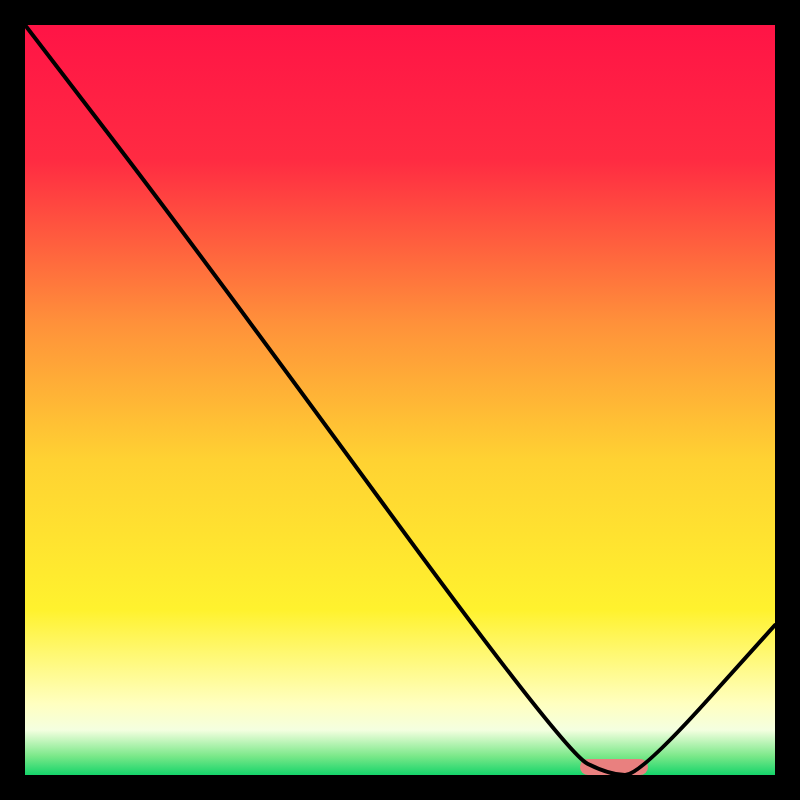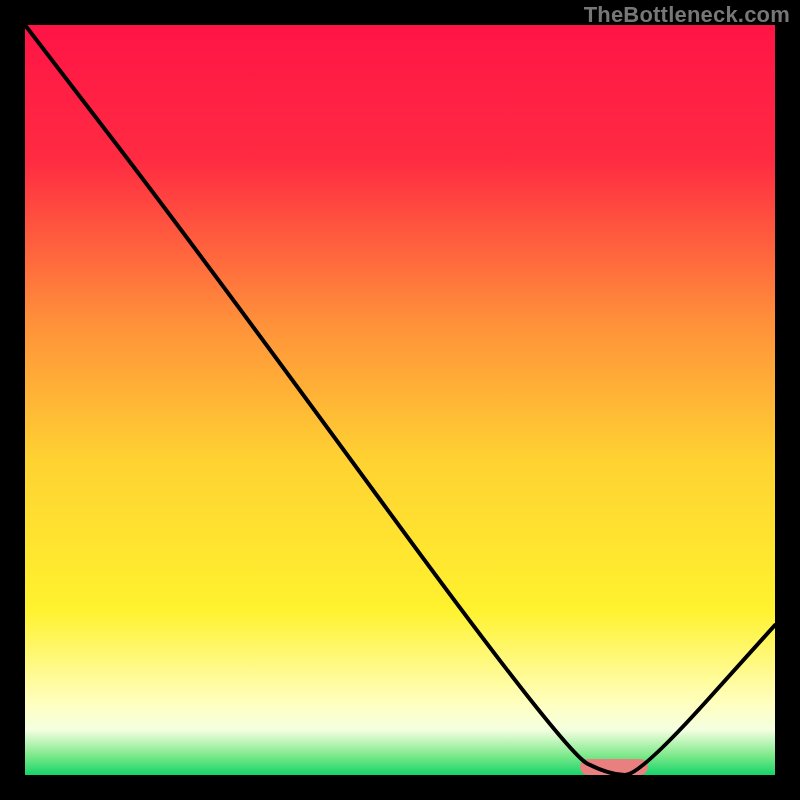--- a/index.html
+++ b/index.html
@@ -55,21 +55,20 @@
     position: absolute;
     background: #e9807f;
     border-radius: 8px;
     height: 16px;
   }
 </style>
 </head>
 <body>
 
 <div class="frame">
-  <div class="watermark">TheBottleneck.com</div>
   <div class="plot-outer">
     <svg class="plot" viewBox="0 0 750 750" preserveAspectRatio="none">
       <defs>
         <linearGradient id="bg-grad" x1="0" y1="0" x2="0" y2="1">
             <stop offset="0%" stop-color="#ff1446"></stop>
             <stop offset="18%" stop-color="#ff2b42"></stop>
             <stop offset="40%" stop-color="#ff923a"></stop>
             <stop offset="57.99999999999999%" stop-color="#ffd232"></stop>
             <stop offset="78%" stop-color="#fff22e"></stop>
             <stop offset="90.5%" stop-color="#ffffc0"></stop>

